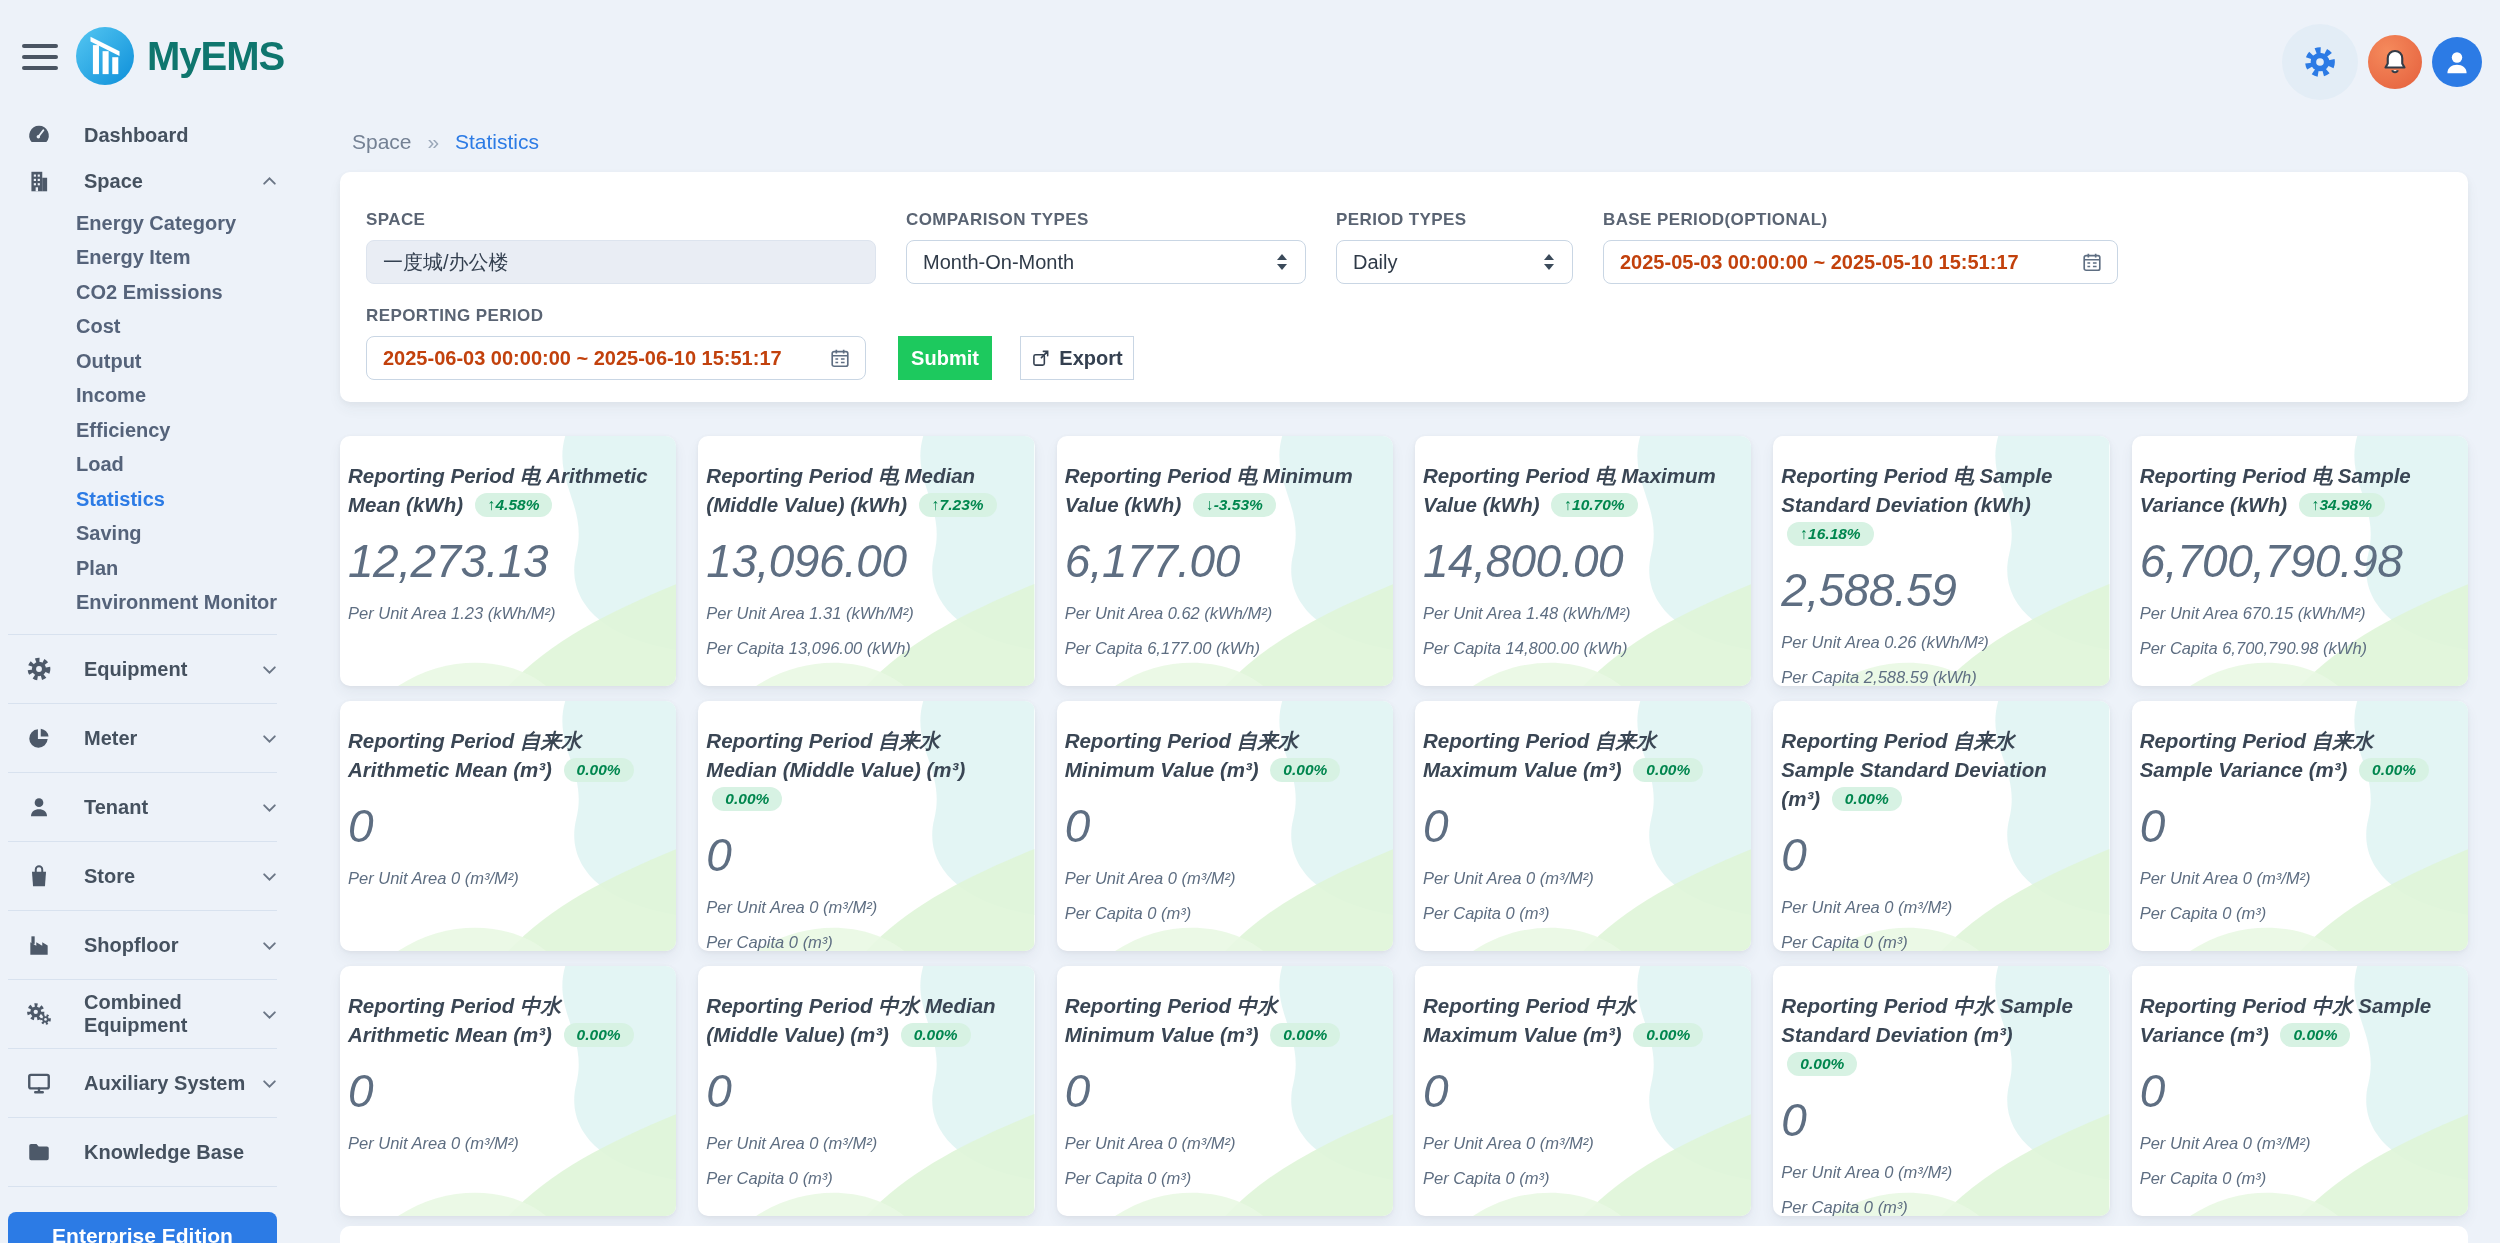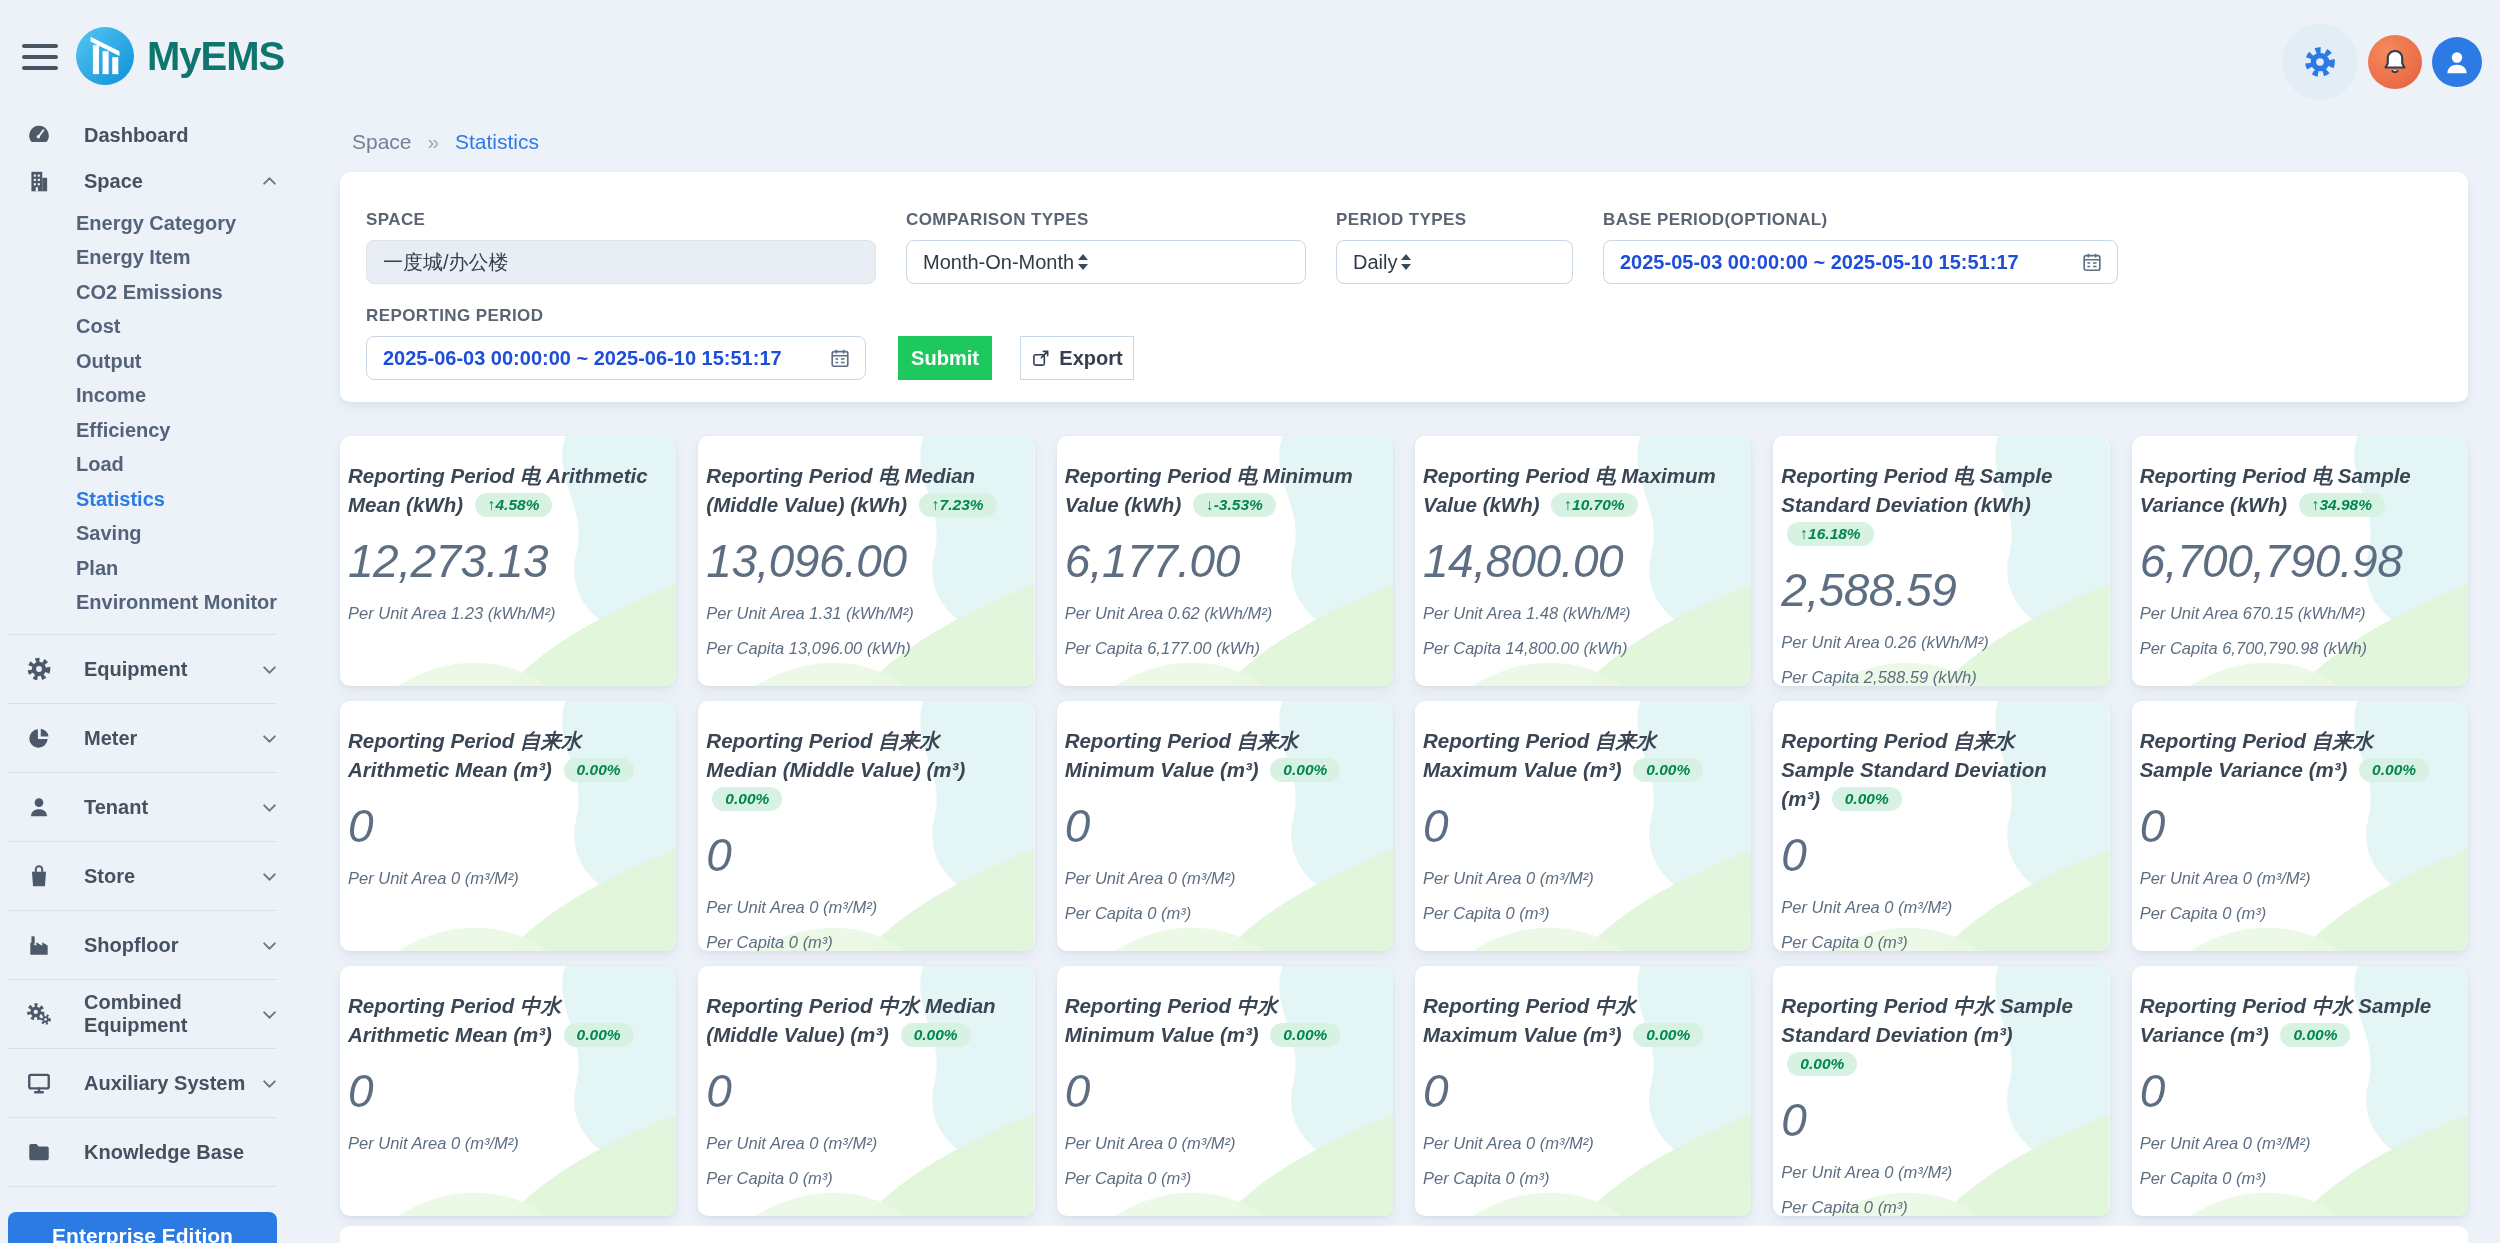--- a/index.html
+++ b/index.html
@@ -50,25 +50,25 @@
     background:#fff; border-radius:10px; padding:38px 26px 24px 26px;
     box-shadow:0 7px 14px rgba(65,69,88,.05), 0 2px 6px rgba(0,0,0,.04); }
   .f-row { display:flex; align-items:flex-end; }
   .f-row + .f-row { margin-top:22px; }
   .f-group { display:flex; flex-direction:column; margin-right:30px; }
   .f-label { font-size:17px; font-weight:700; letter-spacing:.4px; color:#5a6473; margin-bottom:10px; }
   .ctl { height:44px; border-radius:8px; font-size:20px; display:flex; align-items:center; }
   .input-gray { width:510px; background:#e9edf4; border:1px solid #dde4ee; color:#344050;
     padding:0 16px; font-family:"Liberation Sans",sans-serif; font-size:20px; border-radius:8px; height:44px; }
   .selectbox { background:#fff; border:1px solid #c9d6e4; padding:0 14px 0 16px;
-    cursor:pointer; color:#2f3a48; }
+    justify-content:space-between; cursor:pointer; color:#2f3a48; }
   .selectbox.w-comparison { width:400px; }
   .selectbox.w-period { width:237px; }
   .datebox { background:#fff; border:1px solid #c9d6e4; padding:0 14px 0 16px;
-    justify-content:space-between; cursor:pointer; color:#1d4ed8; font-weight:600; }
+    justify-content:space-between; cursor:pointer; color:#c2410c; font-weight:600; }
   .datebox.w-base { width:515px; }
   .datebox.w-reporting { width:500px; }
   .btn { height:44px; border-radius:0; font-size:20px; font-weight:700;
     display:flex; align-items:center; justify-content:center; cursor:pointer; border:none;
     font-family:"Liberation Sans",sans-serif; }
   .btn-submit { background:#1dc95e; color:#fff; width:94px; margin-left:2px; }
   .btn-export { background:#fff; color:#344050; width:114px; margin-left:28px;
     border:1px solid #c9d6e4; font-weight:600; gap:8px; }
   
   .cards { position:absolute; left:340px; top:436px; width:2128px;

